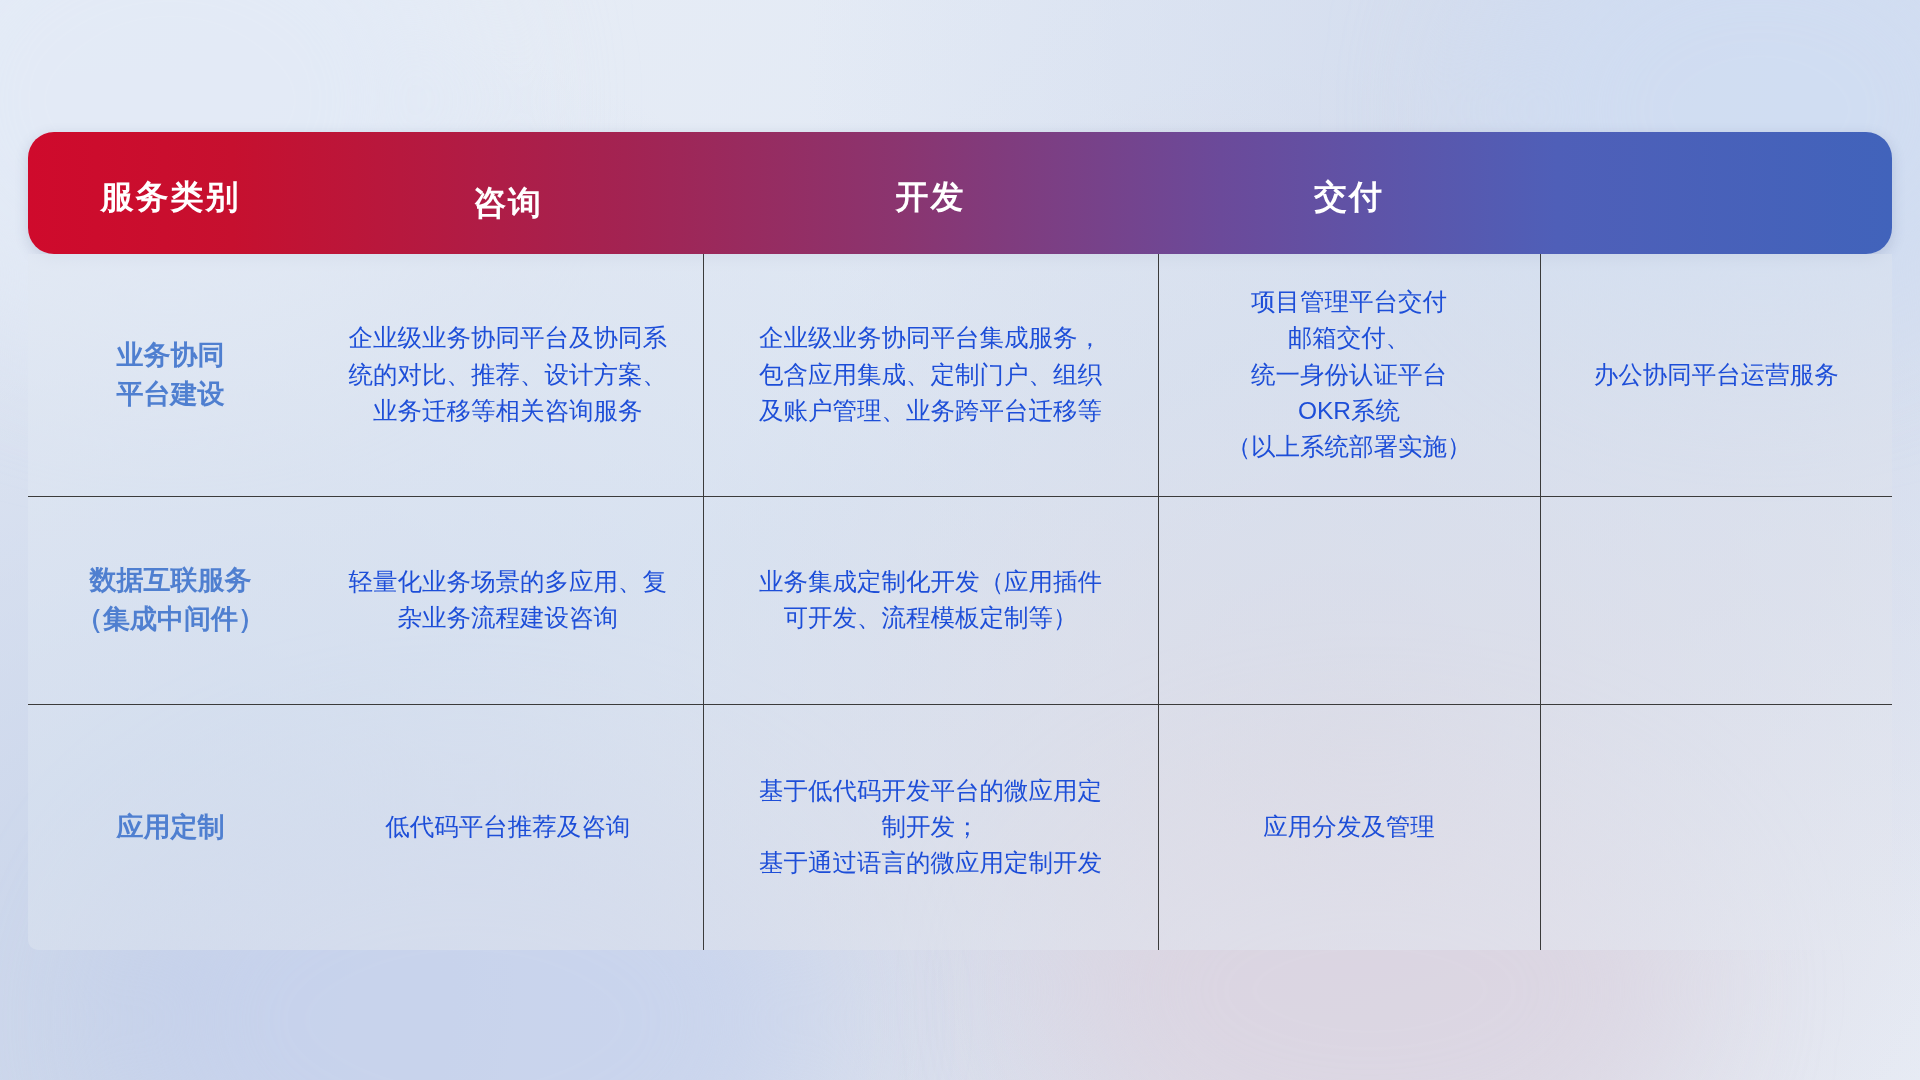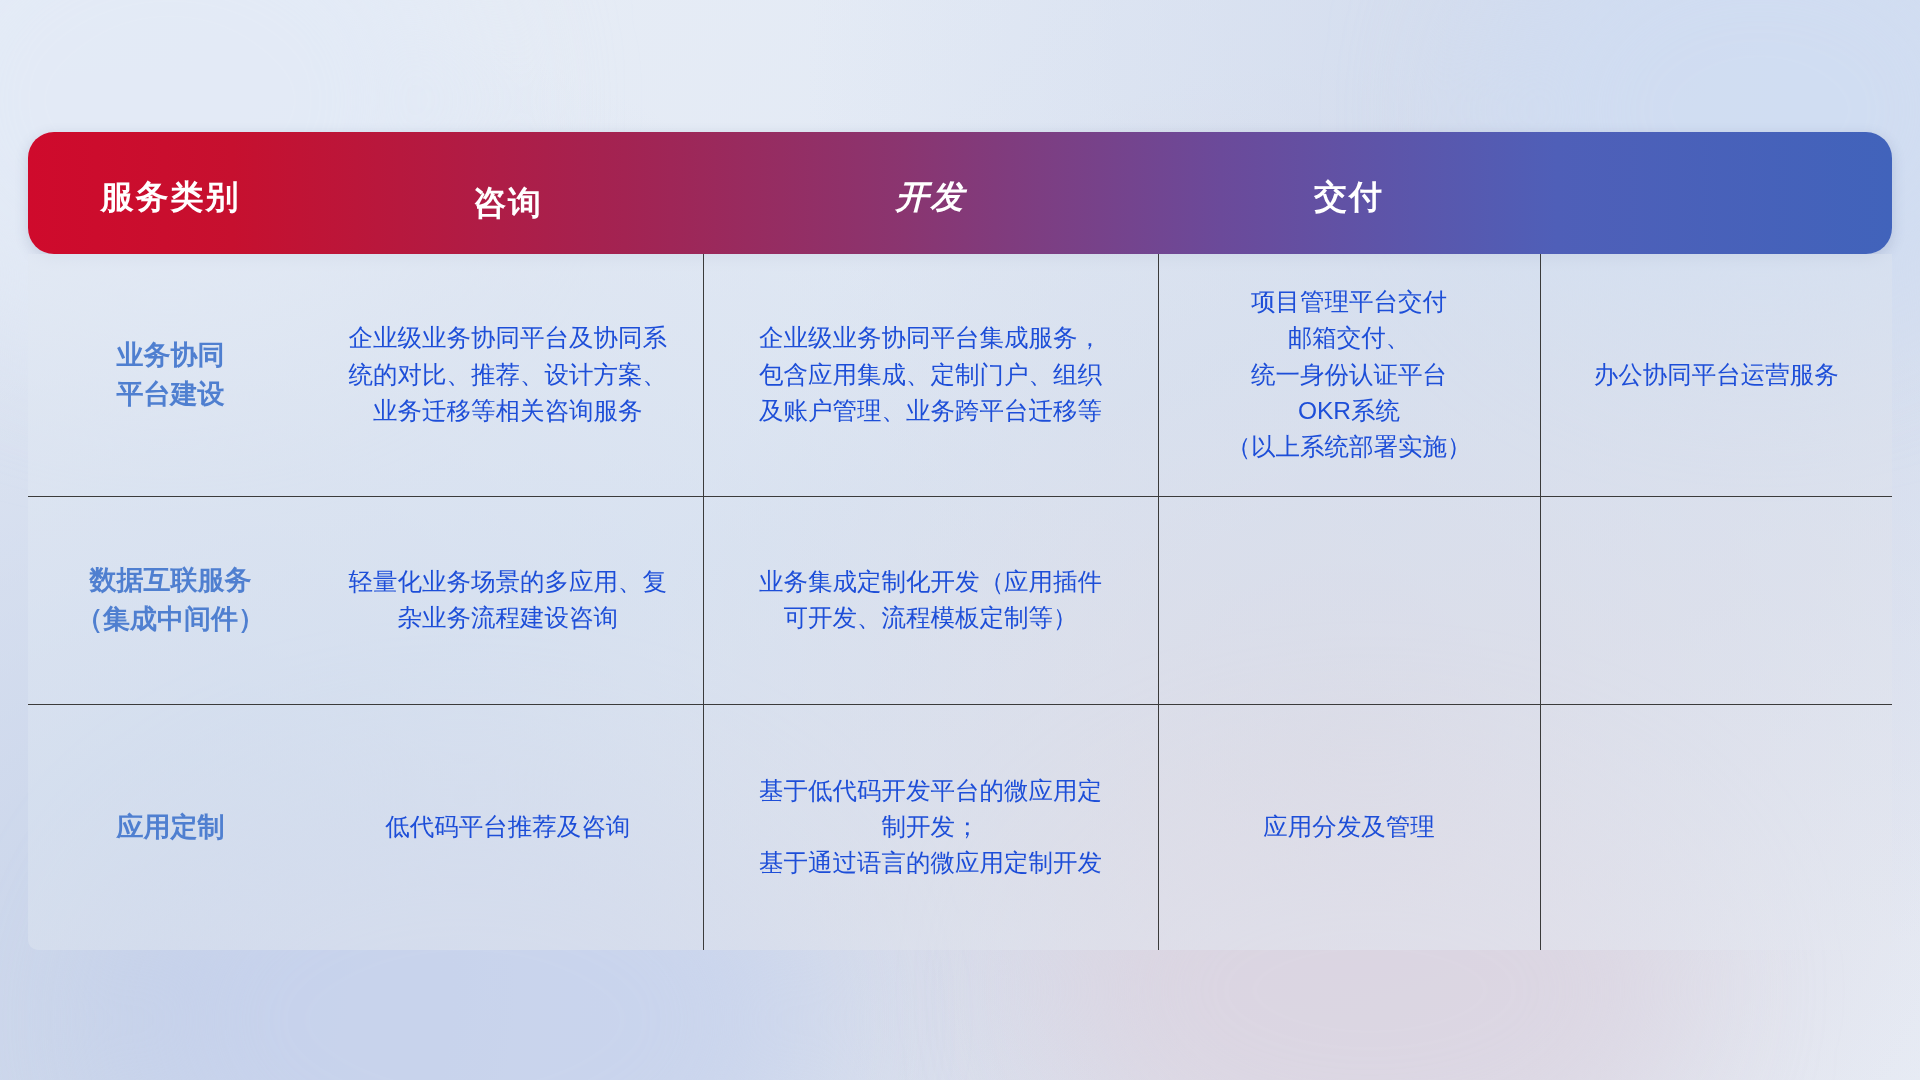--- a/index.html
+++ b/index.html
@@ -60,21 +60,21 @@
     font-weight: bold;
     text-align: center;
     letter-spacing: 2px;
     display: flex;
     align-items: center;
     justify-content: center;
     height: 100%;
   }
   .c0 { width: 285px; }
   .c1 { width: 390px; margin-top: 12px; }
-  .c2 { width: 455px; font-style: italic; }
+  .c2 { width: 455px; }
   .c3 { width: 382px; }
   .c4 { width: 352px; }
 
   
   .body-area {
     position: absolute;
     left: 28px;
     top: 254px;
     width: 1864px;
     height: 696px;

